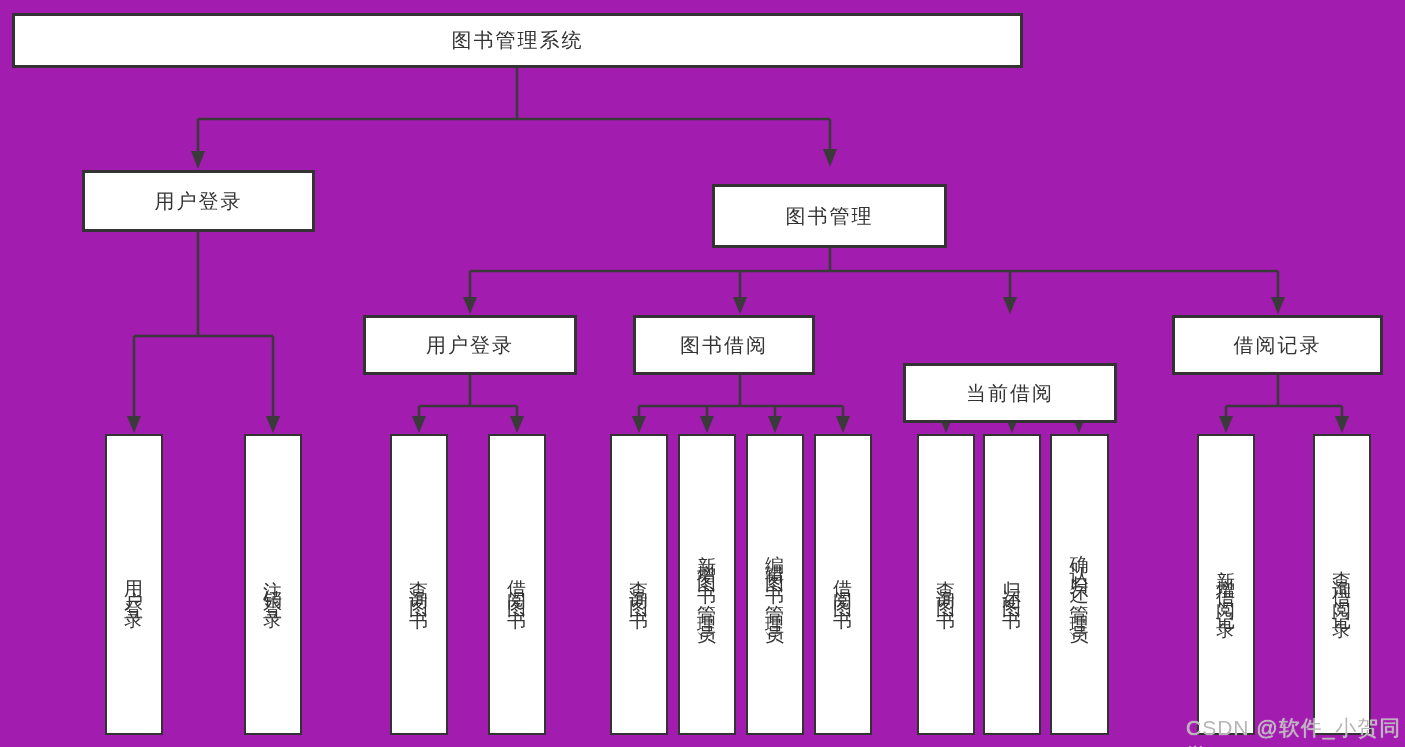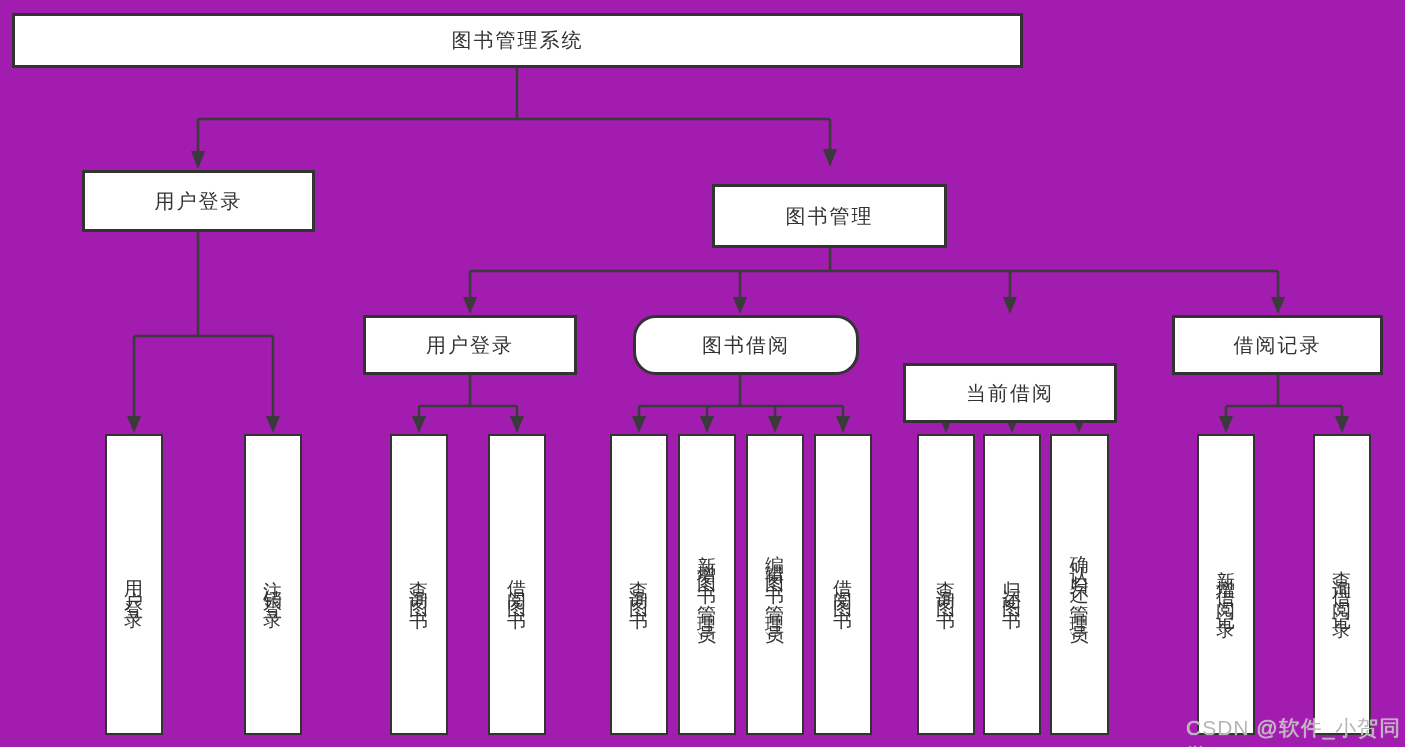--- a/index.html
+++ b/index.html
@@ -92,21 +92,21 @@
       <polygon class="head" points="1335,416 1349,416 1342,433"></polygon>
     </g>
   </svg>
 
   <div class="node hbox" style="left:12px; top:13px; width:1011px; height:55px;">图书管理系统</div>
 
   <div class="node hbox" style="left:82px; top:170px; width:233px; height:62px;">用户登录</div>
   <div class="node hbox" style="left:712px; top:184px; width:235px; height:64px;">图书管理</div>
 
   <div class="node hbox" style="left:363px; top:315px; width:214px; height:60px;">用户登录</div>
-  <div class="node hbox" style="left:633px; top:315px; width:226px; height:60px;border-radius:23px;">图书借阅</div>
+  <div class="node hbox" style="left:633px; top:315px; width:182px; height:60px;">图书借阅</div>
   <div class="node hbox" style="left:903px; top:315px; width:214px; height:60px;margin-top:48px;">当前借阅</div>
   <div class="node hbox" style="left:1172px; top:315px; width:211px; height:60px;font-family:Liberation Serif, serif;">借阅记录</div>
 
   <div class="node vbox" style="left:105px; top:434px; width:58px; height:301px;">用户登录</div>
   <div class="node vbox" style="left:244px; top:434px; width:58px; height:301px;">注销登录</div>
 
   <div class="node vbox" style="left:390px; top:434px; width:58px; height:301px;">查询图书</div>
   <div class="node vbox" style="left:488px; top:434px; width:58px; height:301px;">借阅图书</div>
 
   <div class="node vbox" style="left:610px; top:434px; width:58px; height:301px;">查询图书</div>

